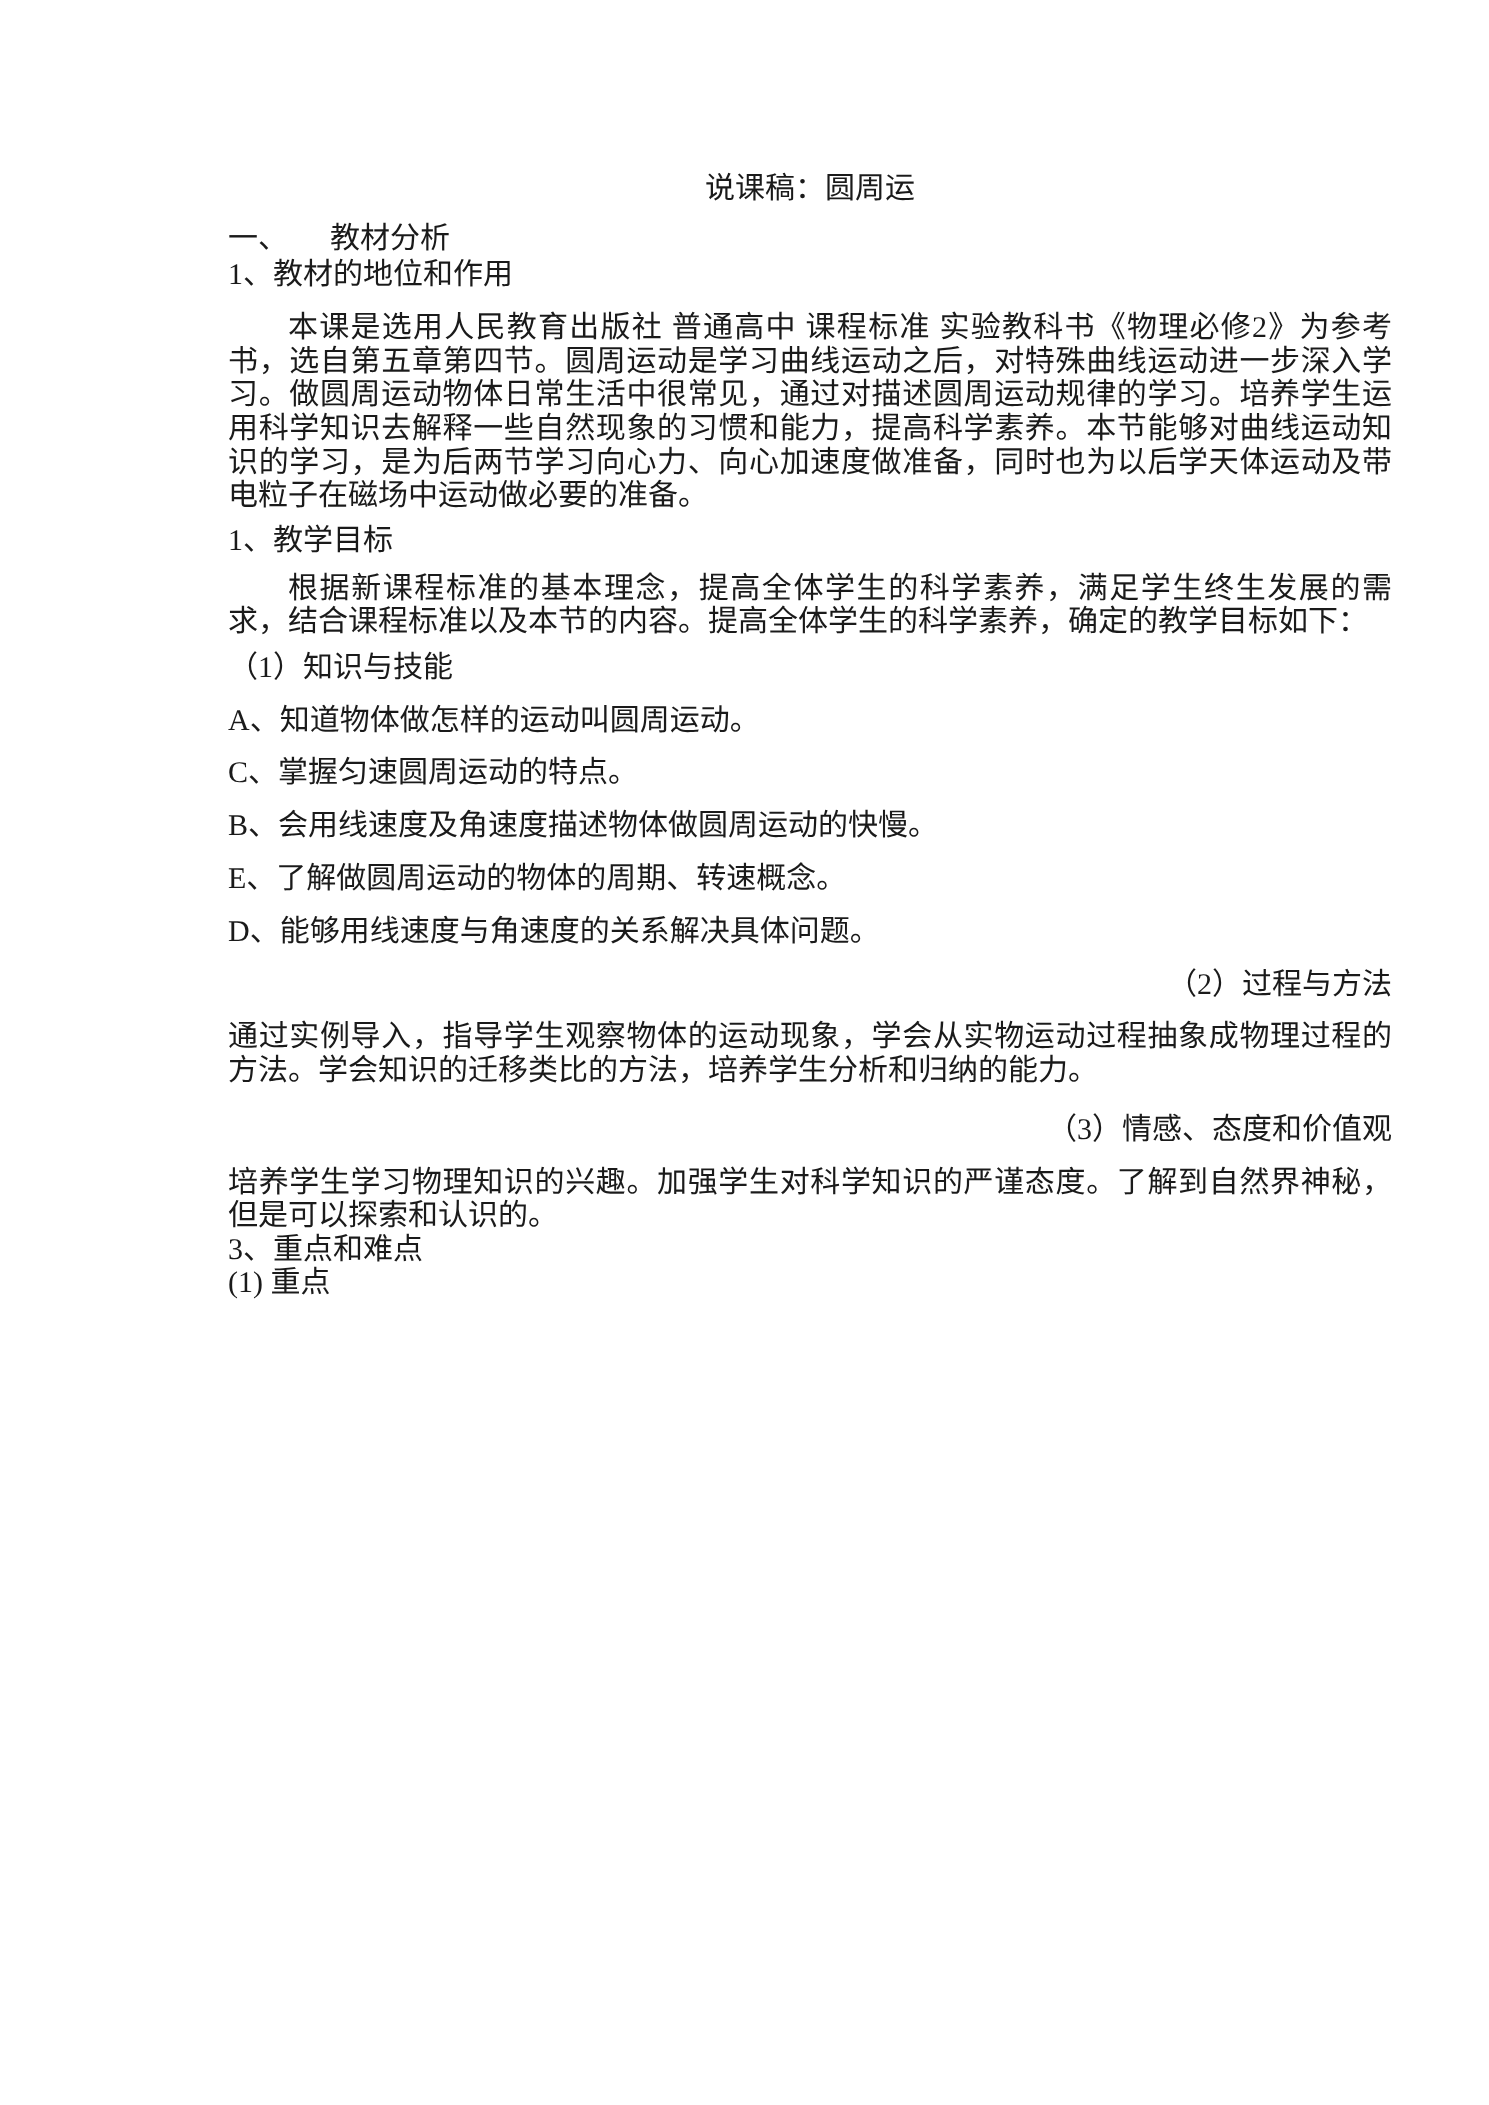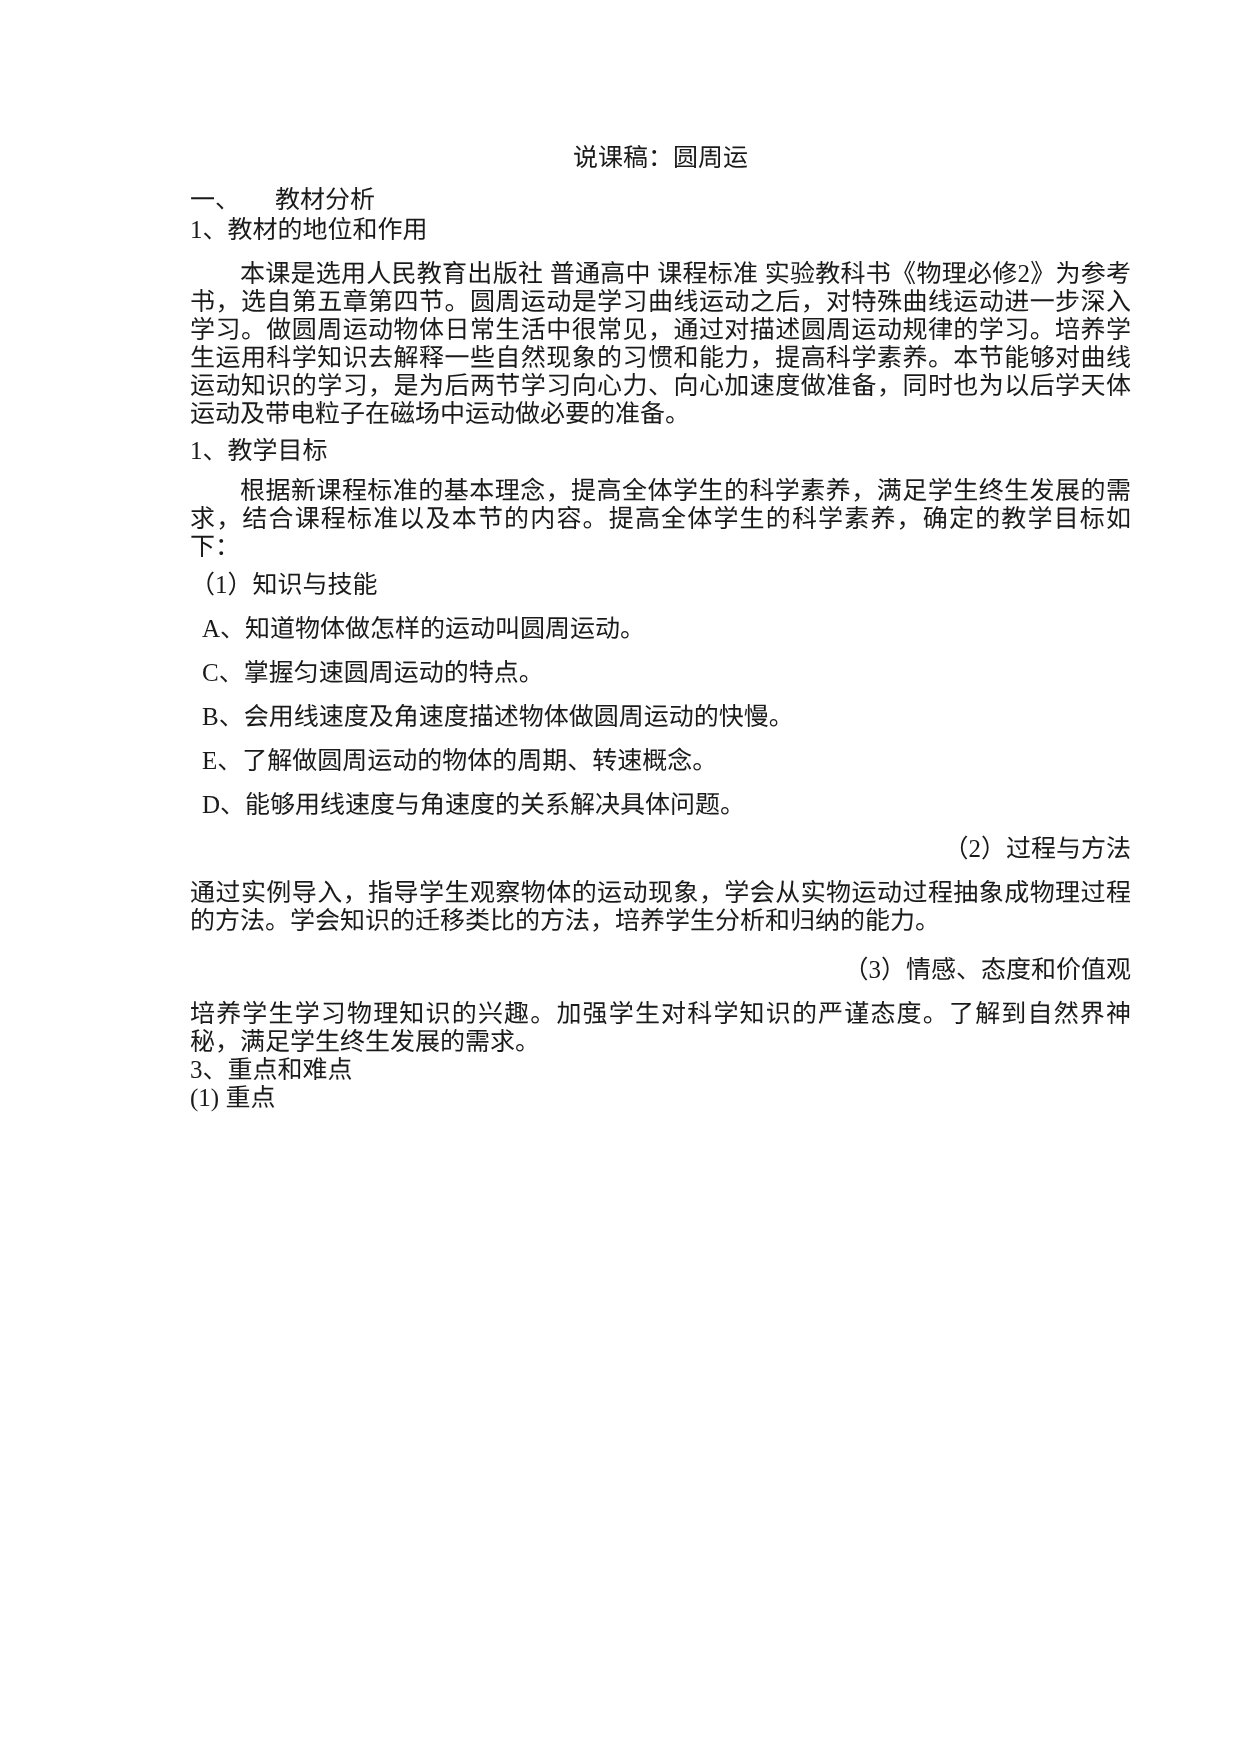--- a/index.html
+++ b/index.html
@@ -6,21 +6,21 @@
     margin: 0;
     padding: 0;
     background: #ffffff;
   }
   .page {
     position: relative;
     width: 1241px;
     height: 1754px;
     background: #ffffff;
     box-sizing: border-box;
-    padding: 143px 110px 0 190px;
+    padding: 143px 81px 0 190px;
     font-family: "Liberation Serif", "DejaVu Serif", serif;
     font-size: 25px;
     color: #1a1a1a;
     overflow: hidden;
   }
   p { margin: 0; }
 
   .doc-title {
     text-align: center;
     line-height: 30px;
@@ -33,21 +33,21 @@
   .num-tab { display: inline-block; width: 85px; }
 
   .ls15 { line-height: 28px; }
   .just { text-align: justify; }
   .indent2 { text-indent: 50px; }
 
   .para1 { margin-top: 15px; }
   .h-goal { margin-top: 9px; }
   .para2 { margin-top: 12px; }
   .goal1-heading { margin-top: 10px; }
-  .goal-item { margin-top: 16px; margin-left: 12px; }
+  .goal-item { margin-top: 16px; }
   .goal2-heading { margin-top: 16px; text-align: right; }
   .para3 { margin-top: 16px; }
   .goal3-heading { margin-top: 21px; text-align: right; }
   .para4 { margin-top: 16px; }
   .keypoints { line-height: 28px; }
 </style>
 </head>
 <body>
 
 <div class="page">
@@ -78,20 +78,20 @@
   <p class="ls15 just goal-item">E、了解做圆周运动的物体的周期、转速概念。</p>
 
   <p class="ls15 just goal-item">D、能够用线速度与角速度的关系解决具体问题。</p>
 
   <p class="ls15 goal2-heading">（2）过程与方法</p>
 
   <p class="ls15 just para3">通过实例导入，指导学生观察物体的运动现象，学会从实物运动过程抽象成物理过程的方法。学会知识的迁移类比的方法，培养学生分析和归纳的能力。</p>
 
   <p class="ls15 goal3-heading">（3）情感、态度和价值观</p>
 
-  <p class="ls15 just para4">培养学生学习物理知识的兴趣。加强学生对科学知识的严谨态度。了解到自然界神秘，满足学生终生发展的需求。</p>
+  <p class="ls15 just para4">培养学生学习物理知识的兴趣。加强学生对科学知识的严谨态度。了解到自然界神秘，但是可以探索和认识的。</p>
 
   <div class="keypoints">
     <p>3、重点和难点</p>
     <p>(1) 重点</p>
   </div>
 
 </div>
 
 </body></html>

